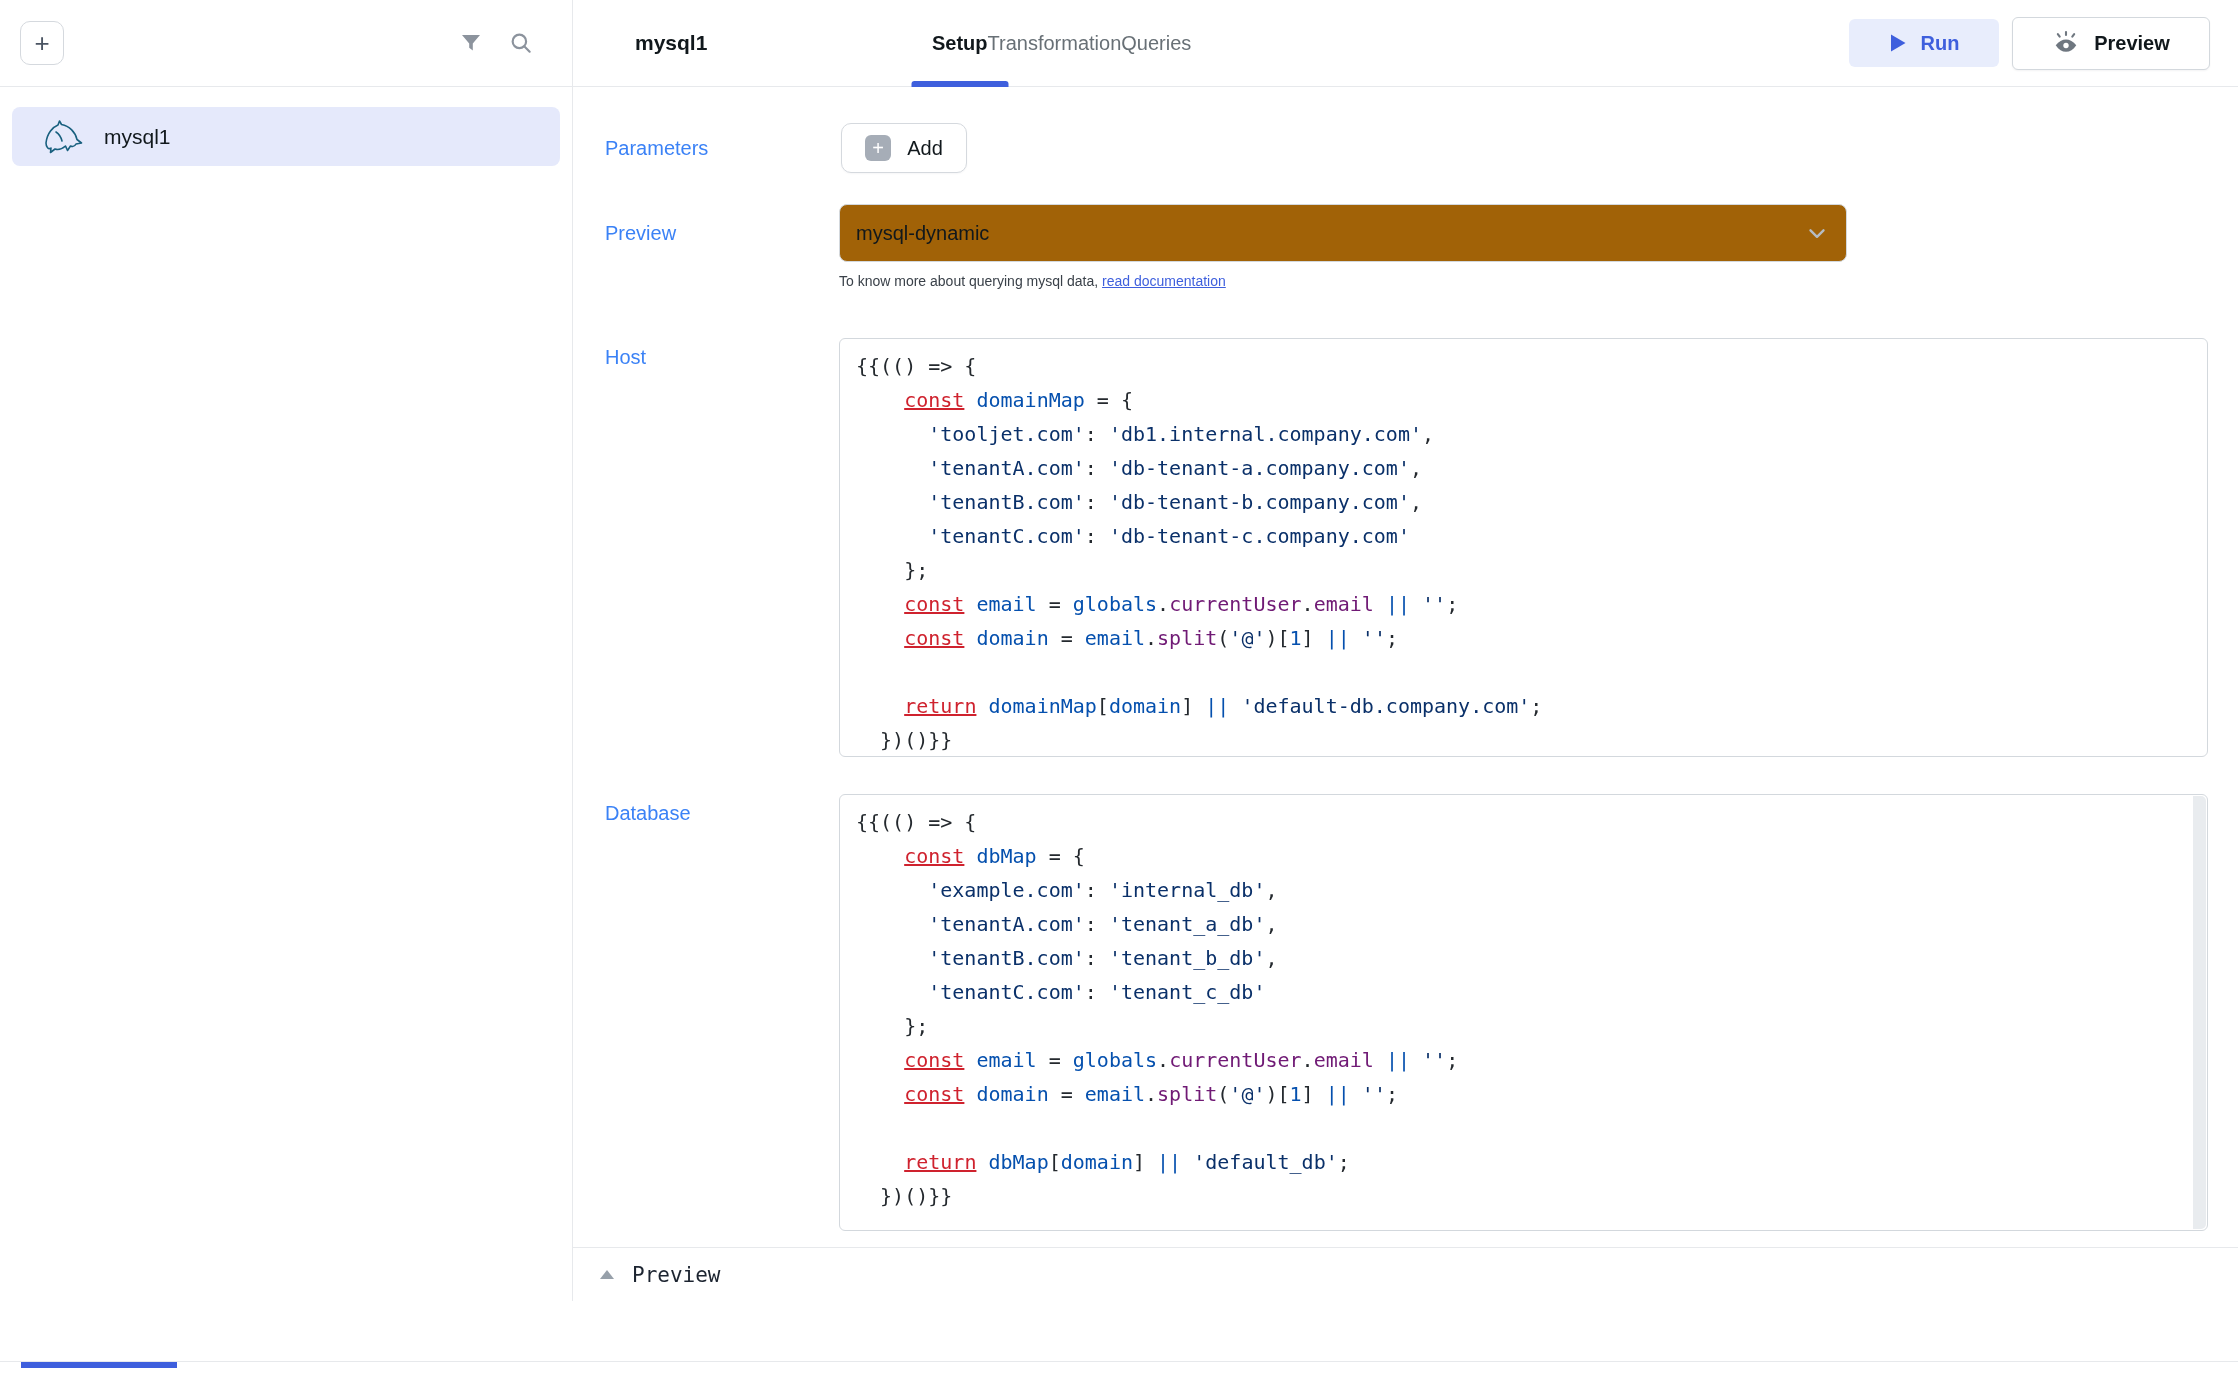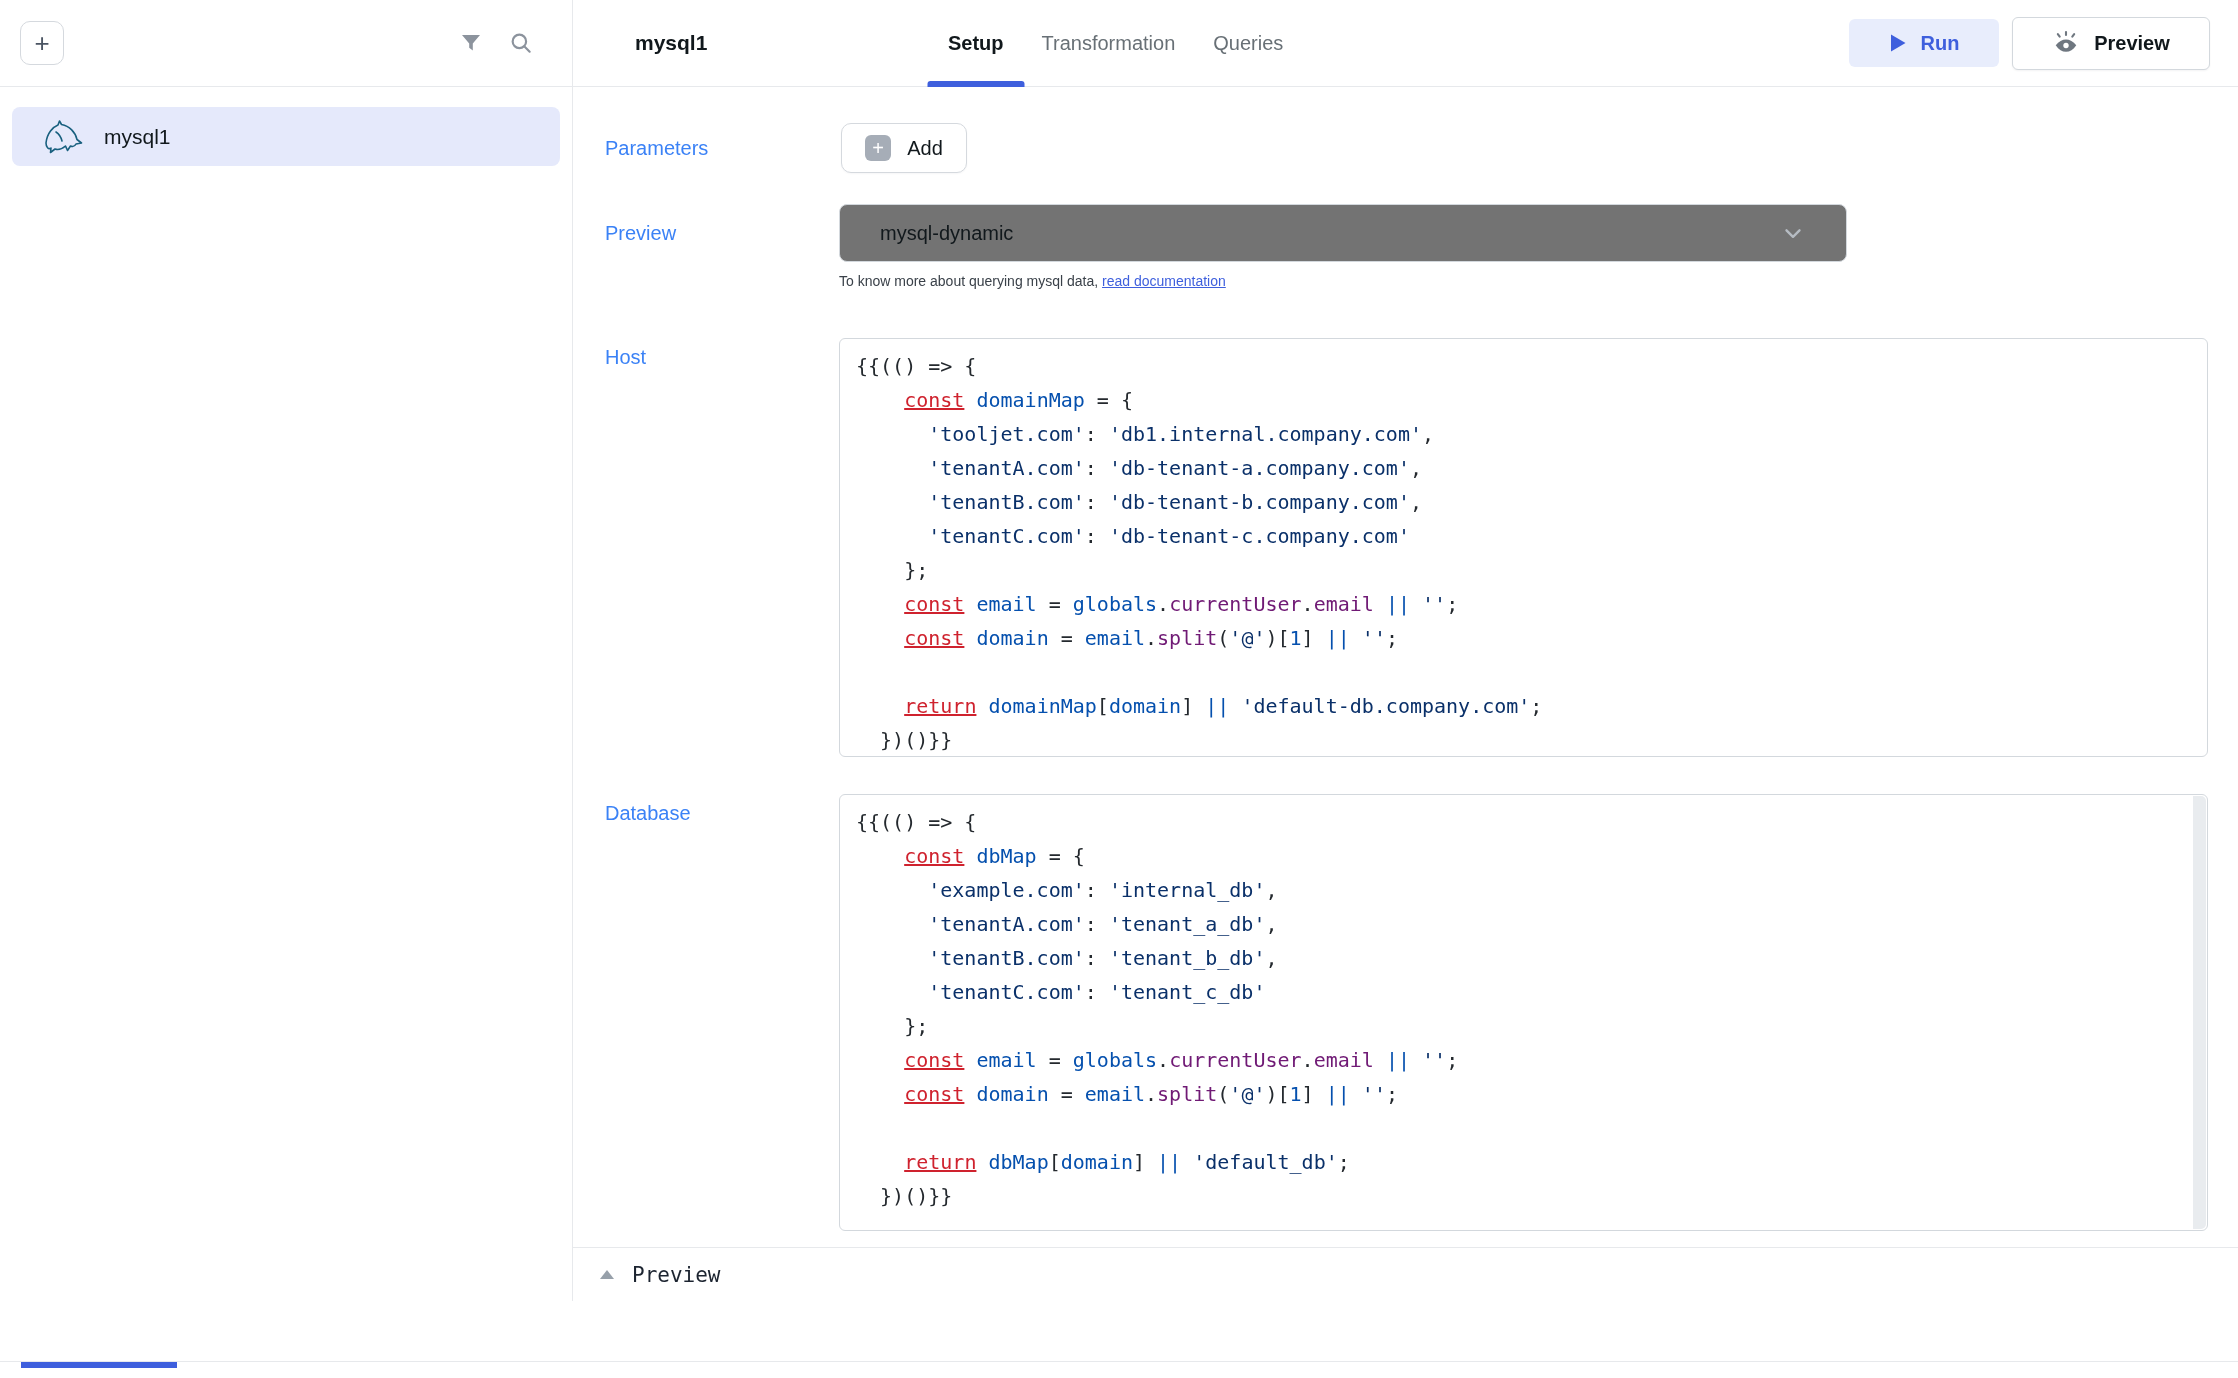--- a/index.html
+++ b/index.html
@@ -13,36 +13,36 @@
   .sidebar-header .spacer { flex:1; }
   .icon-btn { display:flex; align-items:center; justify-content:center; width:34px; height:34px; cursor:pointer; }
   .sidebar-list { padding:20px 12px; }
   .query-item { height:59px; border-radius:8px; background:#e5e9fb; display:flex; align-items:center; padding-left:30px; gap:20px; cursor:pointer; }
   .query-item-label { font-size:21px; color:#11181c; font-weight:500; }
 
   
   .main { position:absolute; left:573px; top:0; width:1665px; height:1301px; background:#fff; }
   .main-header { position:relative; height:87px; border-bottom:1px solid #e7e9ec; }
   .query-title { position:absolute; left:62px; top:0; height:100%; display:flex; align-items:center; font-size:21px; font-weight:700; color:#11181c; }
-  .tabs { position:absolute; left:375px; top:0; height:100%; display:flex; gap:38px; }
+  .tabs { position:absolute; left:359px; top:0; height:100%; display:flex; }
   .tab { position:relative; height:100%; display:flex; align-items:center; font-size:20px; font-weight:500; color:#687076; cursor:pointer; }
   .tab.active { font-weight:700; color:#11181c; }
   .tab-underline { position:absolute; left:50%; transform:translateX(-50%); bottom:-1px; width:97px; height:6px; background:#3e5fdd; border-radius:3px 3px 0 0; }
   .header-actions { position:absolute; right:28px; top:0; height:100%; display:flex; align-items:center; gap:13px; }
   .run-btn { width:150px; height:48px; border:none; border-radius:6px; background:#e8edfc; display:flex; align-items:center; justify-content:center; gap:14px; font-size:20px; font-weight:600; color:#3e5fdd; cursor:pointer; font-family:inherit; }
   .preview-btn { width:198px; height:53px; border:1px solid #d3d8dd; border-radius:6px; background:#fff; box-shadow:0 1px 2px rgba(16,24,40,.05); display:flex; align-items:center; justify-content:center; gap:14px; font-size:20px; font-weight:600; color:#11181c; cursor:pointer; font-family:inherit; }
 
   
   .main-body { position:relative; height:1214px; }
   .field-label { position:absolute; left:32px; font-size:20px; font-weight:500; color:#3b82f6; }
   .row-parameters { top:36px; height:50px; display:flex; align-items:center; }
   .add-param-btn { position:absolute; left:268px; top:36px; width:126px; height:50px; border:1px solid #d5d9de; border-radius:10px; background:#fff; box-shadow:0 1px 2px rgba(16,24,40,.04); display:flex; align-items:center; justify-content:center; gap:16px; font-size:20px; font-weight:500; color:#11181c; cursor:pointer; font-family:inherit; }
   .add-param-plus { width:26px; height:26px; border-radius:6px; background:#a6adb7; color:#fff; font-size:20px; line-height:26px; text-align:center; font-weight:400; }
   .row-source-label { top:117px; height:58px; display:flex; align-items:center; }
-  .source-select { position:absolute; left:266px; top:117px; width:1008px; height:58px; border:1px solid #d3d8dd; border-radius:8px; background:#737373; display:flex; align-items:center; padding:0 40px; font-size:20px; color:#11181c; cursor:pointer; }
+  .source-select { position:absolute; left:266px; top:117px; width:1008px; height:58px; border:1px solid #d3d8dd; border-radius:8px; background:#a16207; display:flex; align-items:center; padding:0 16px; font-size:20px; color:#11181c; cursor:pointer; }
   .source-select .chev { margin-left:auto; }
   .source-help { position:absolute; left:266px; top:186px; font-size:14px; color:#3a4149; }
   .source-help a { color:#3e5fdd; text-decoration:underline; cursor:pointer; }
 
   .host-label { top:259px; }
   .db-label { top:715px; }
   .code-box { position:absolute; left:266px; width:1369px; border:1px solid #d3d8dd; border-radius:6px; background:#fff; overflow:hidden; }
   .host-box { top:251px; height:419px; }
   .db-box { top:707px; height:437px; }
   .code { font-family:"DejaVu Sans Mono",monospace; font-size:20px; line-height:34px; white-space:pre; color:#24292e; padding:10px 0 10px 16px; }

